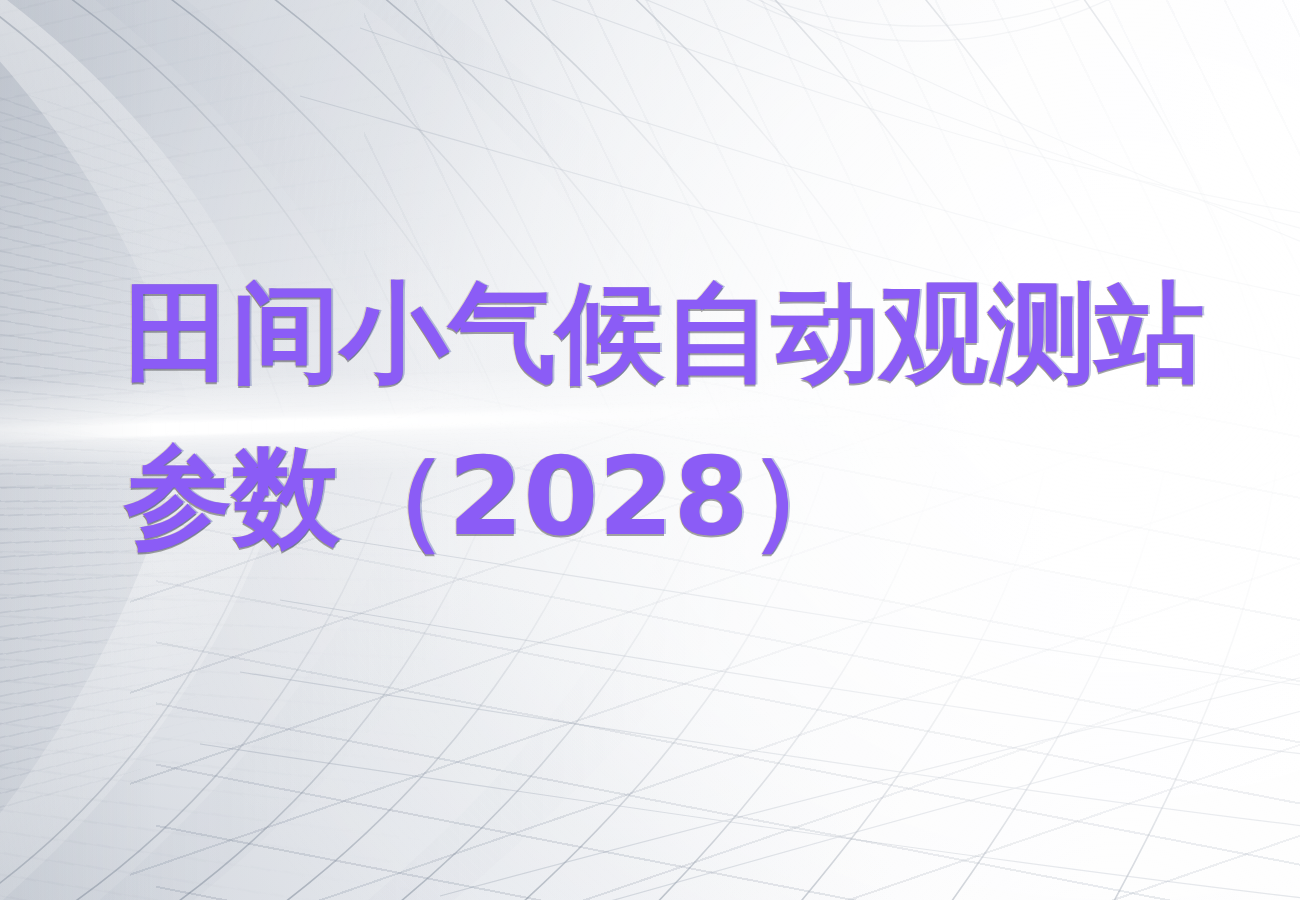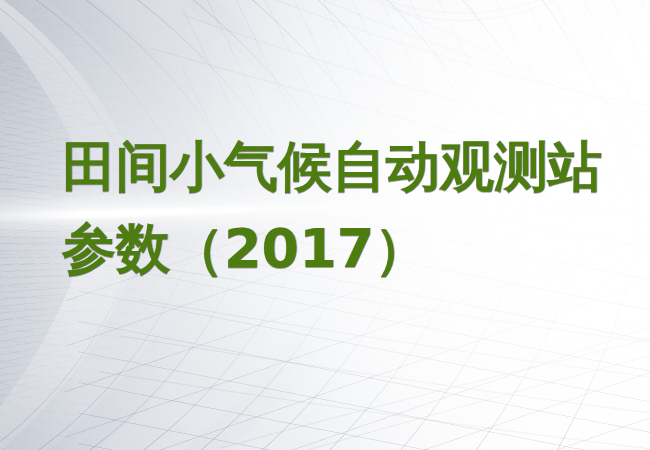--- a/index.html
+++ b/index.html
@@ -289,21 +289,21 @@
   
 
   .title-block {
     position: absolute;
     left: 62px;
     top: 126px;
     width: 540px;
   }
 
   .title-line {
-    color: #4d7c0f;
+    color: #8b5cf6;
     font-weight: 700;
     font-size: 54px;
     line-height: 82px;
     letter-spacing: 0px;
     white-space: nowrap;
     text-shadow:
        1px 0 0 rgba(40,60,150,0.30),
       -0.6px 0 0 rgba(150,90,30,0.18),
        0 1px 0 rgba(0,0,0,0.35);
   }
@@ -405,16 +405,16 @@
   <div class="mesh-diag-b"></div>
   <div class="mesh-diag-c"></div>
 
   <div class="bg-right-glow"></div>
   <div class="highlight-sweep"></div>
   <div class="highlight-core"></div>
   <div class="edge-shade"></div>
 
   <div class="title-block">
     <div class="title-line">田间小气候自动观测站</div>
-    <div class="title-line">参数（2017）</div>
+    <div class="title-line">参数（2028）</div>
   </div>
 
 </div>
 
 </body></html>

